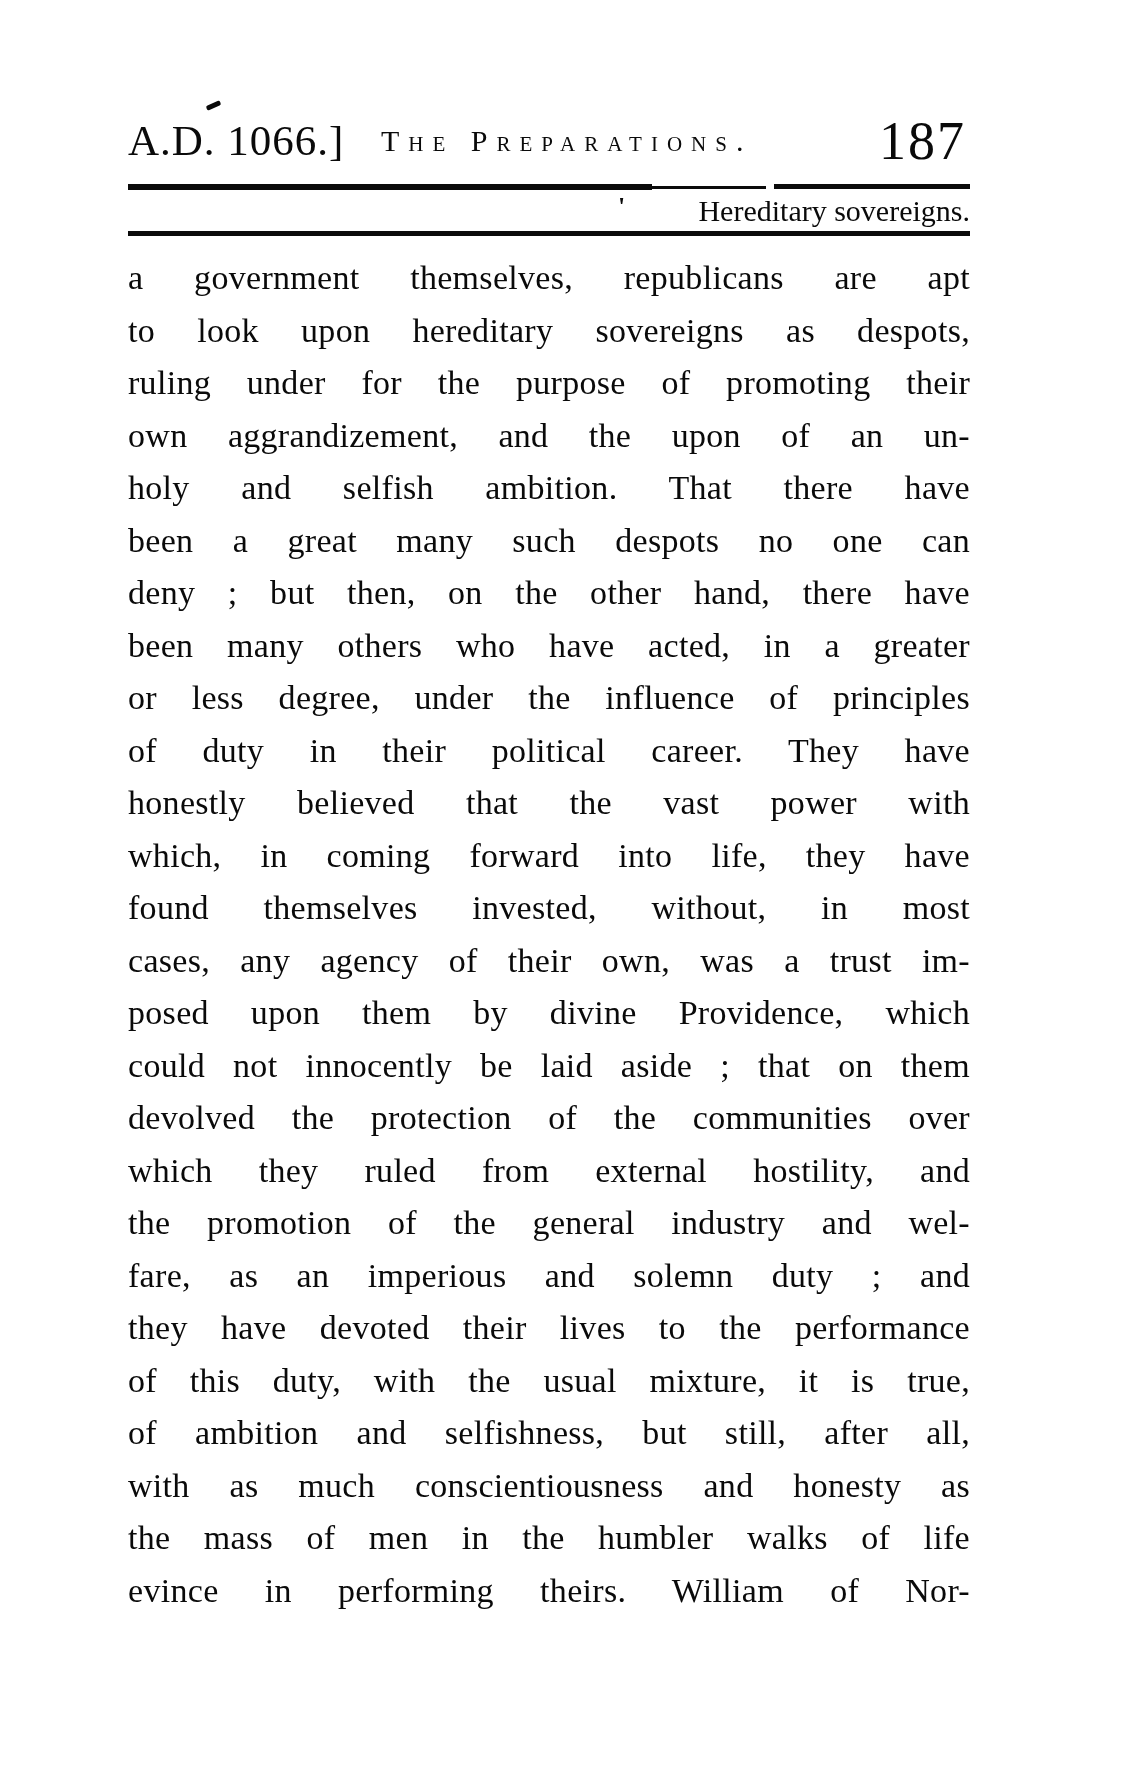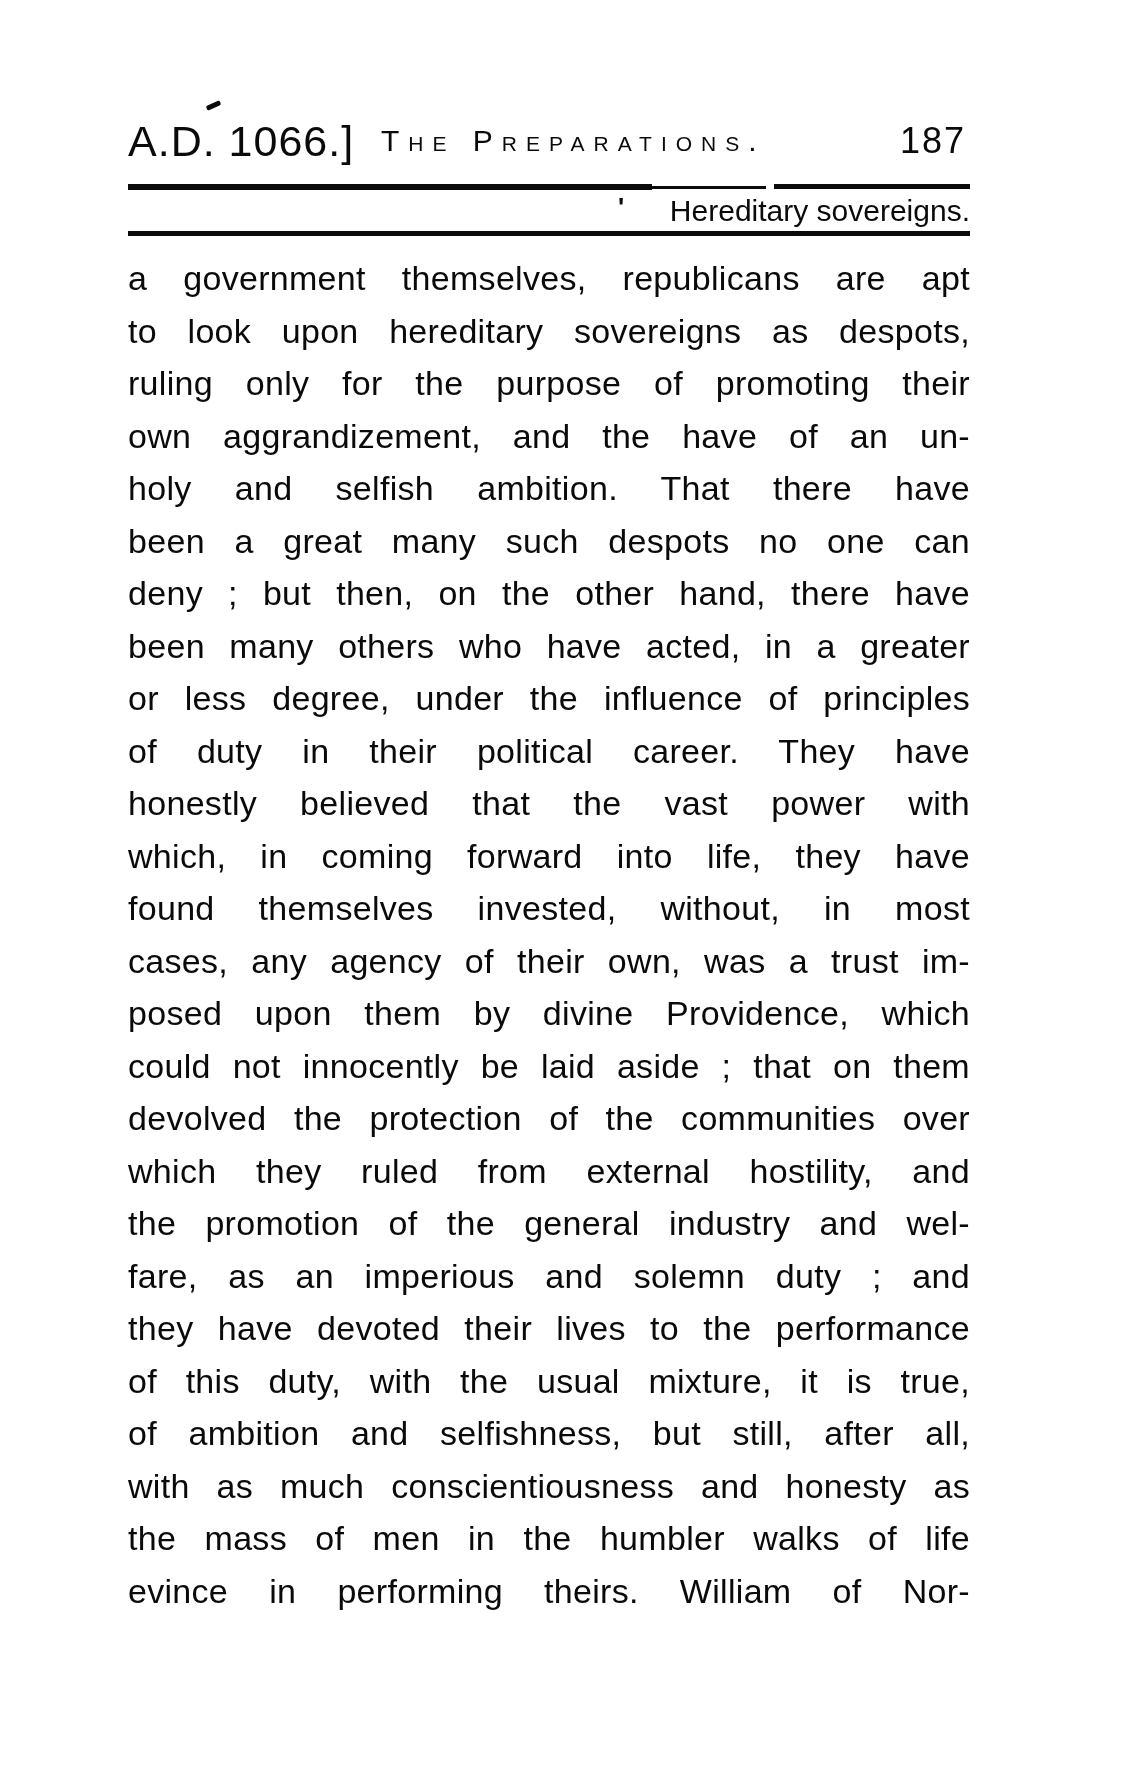--- a/index.html
+++ b/index.html
@@ -6,21 +6,21 @@
     margin: 0;
     padding: 0;
     background: #ffffff;
   }
   .page {
     position: relative;
     width: 1013px;
     height: 1791px;
     background: #ffffff;
     overflow: hidden;
-    font-family: Liberation Sans, sans-serif;
+    font-family: Liberation Serif, serif;
     color: #0a0a0a;
   }
 
   
   .header {
     position: absolute;
     left: 128px;
     top: 118px;
     width: 842px;
     height: 48px;
@@ -41,21 +41,21 @@
     font-size: 30px;
     line-height: 46px;
     font-variant: small-caps;
     letter-spacing: 9px;
     white-space: nowrap;
   }
   .header-pagenum {
     position: absolute;
     right: 4px;
     top: 0;
-    font-size: 36px;
+    font-size: 54px;
     line-height: 46px;
     letter-spacing: 2px;
   }
   .ink-speck {
     position: absolute;
     left: 206px;
     top: 103px;
     width: 15px;
     height: 5px;
     background: #0a0a0a;
@@ -128,22 +128,22 @@
   <div class="running-heads">
     <span class="rh-mark">'</span>
     <span class="rh-right">Hereditary sovereigns.</span>
   </div>
 
   <div class="rule-seg rule2"></div>
 
   <div class="bodytext">
     <div class="line">a government themselves, republicans are apt</div>
     <div class="line">to look upon hereditary sovereigns as despots,</div>
-    <div class="line">ruling only for the purpose of promoting their</div>
-    <div class="line">own aggrandizement, and the have of an un-</div>
+    <div class="line">ruling under for the purpose of promoting their</div>
+    <div class="line">own aggrandizement, and the upon of an un-</div>
     <div class="line">holy and selfish ambition.  That there have</div>
     <div class="line">been a great many such despots no one can</div>
     <div class="line">deny ; but then, on the other hand, there have</div>
     <div class="line">been many others who have acted, in a greater</div>
     <div class="line">or less degree, under the influence of principles</div>
     <div class="line">of duty in their political career.  They have</div>
     <div class="line">honestly believed that the vast power with</div>
     <div class="line">which, in coming forward into life, they have</div>
     <div class="line">found themselves invested, without, in most</div>
     <div class="line">cases, any agency of their own, was a trust im-</div>

